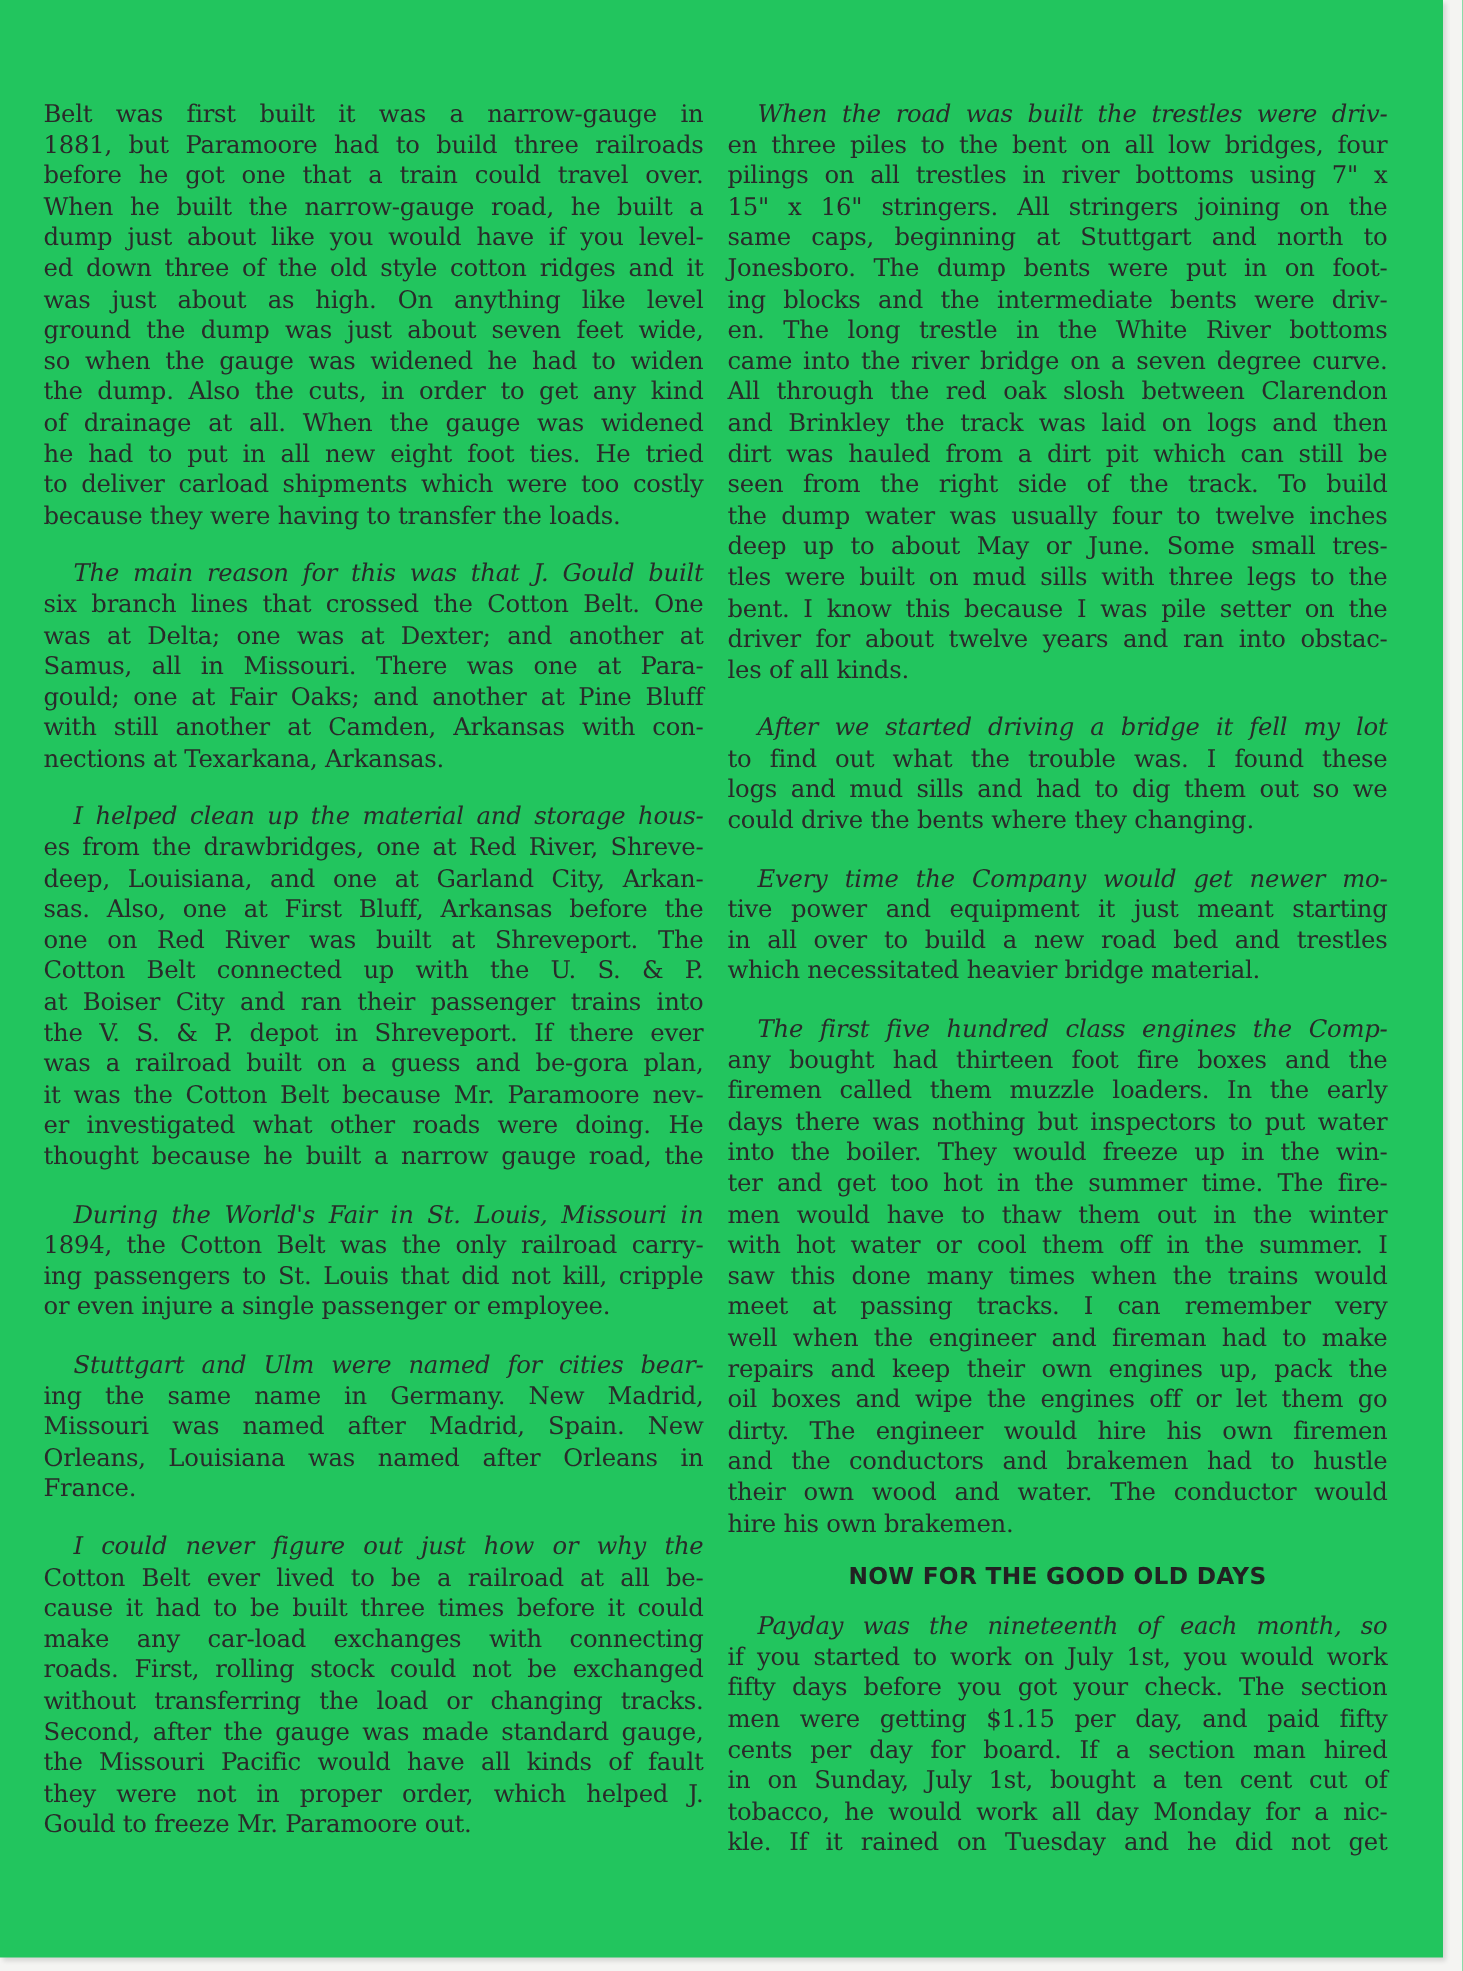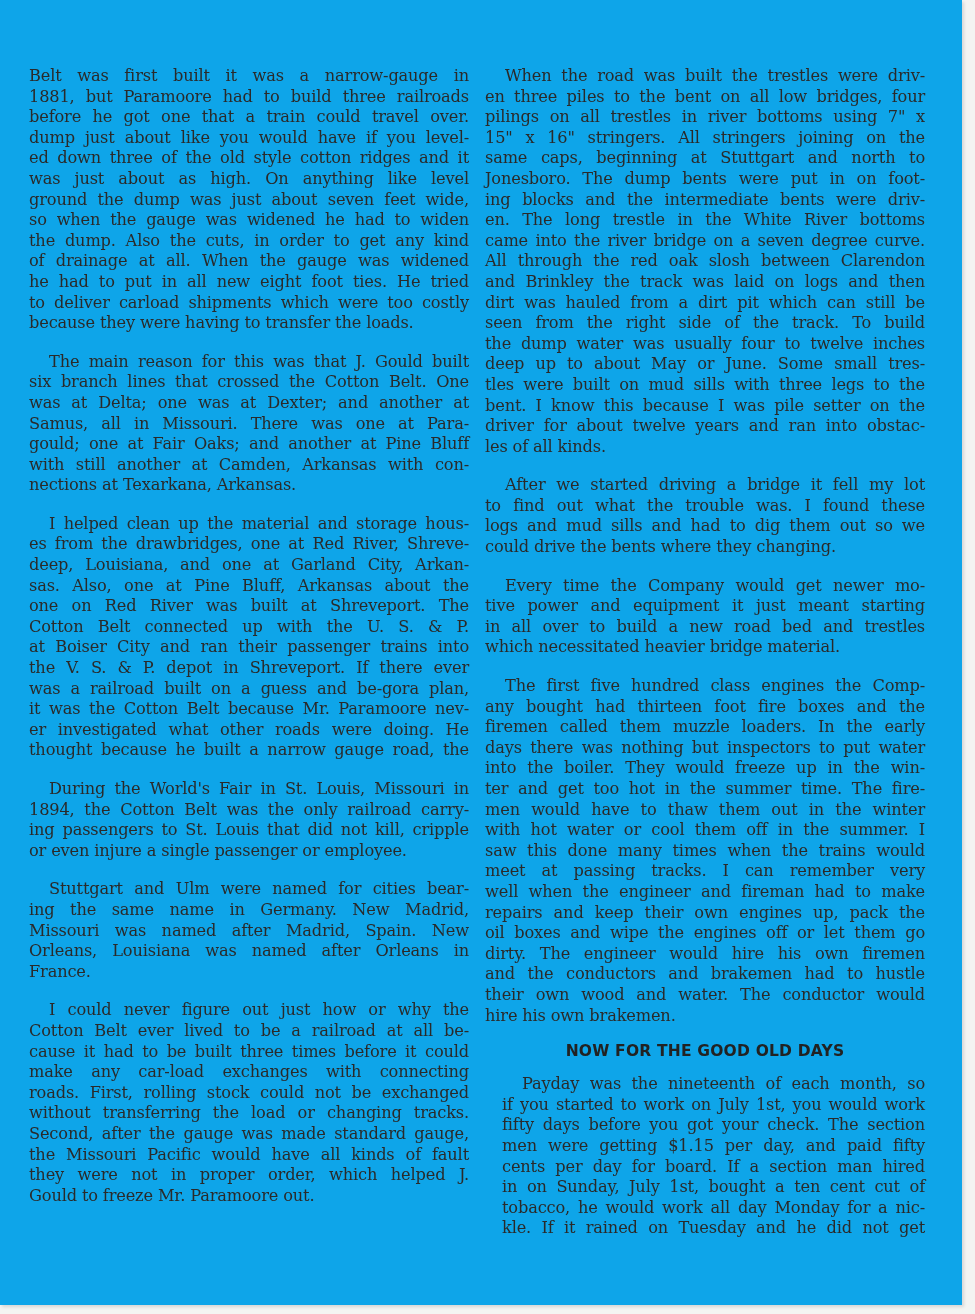--- a/index.html
+++ b/index.html
@@ -7,21 +7,21 @@
     width: 975px; height: 1314px;
     background: #f4f4f2;
     overflow: hidden;
     position: relative;
     font-family: "DejaVu Serif", "Liberation Serif", serif;
     color: #2a2a2a;
   }
   .page {
     position: absolute; left: 0; top: 0;
     width: 962px; height: 1305px;
-    background: #0ea5e9;
+    background: #22c55e;
     box-shadow: 2px 2px 3px rgba(0,0,0,0.12);
   }
   .col {
     position: absolute;
     top: 66px;
     width: 440px;
   }
   #col-left { left: 29px; }
   #col-right { left: 485px; }
   .para { margin: 0; }
@@ -30,21 +30,21 @@
     height: 20.6px;
     line-height: 20.6px;
     font-size: 16.2px;
     text-align: justify;
     text-align-last: justify;
     white-space: nowrap;
     overflow: visible;
     letter-spacing: -0.15px;
   }
   .line.last { text-align-last: left; }
-  .line.indent { padding-left: 20px; }
+  .line.indent { padding-left: 20px; font-style: italic; }
   .para + .para { margin-top: 18px; }
   .heading {
     font-family: "DejaVu Sans", "Liberation Sans", sans-serif;
     font-weight: bold;
     font-size: 15.5px;
     letter-spacing: 0.2px;
     text-align: center;
     height: 22px;
     line-height: 22px;
     margin: 14px 0 12px 0;
@@ -53,20 +53,21 @@
 </style>
 </head>
 <body>
 
 <div class="page">
   <div class="col" id="col-left">
       <div class="para">
         <span class="line">Belt was first built it was a narrow-gauge in</span>
         <span class="line">1881, but Paramoore had to build three railroads</span>
         <span class="line">before he got one that a train could travel over.</span>
+        <span class="line">When he built the narrow-gauge road, he built a</span>
         <span class="line">dump just about like you would have if you level-</span>
         <span class="line">ed down three of the old style cotton ridges and it</span>
         <span class="line">was just about as high. On anything like level</span>
         <span class="line">ground the dump was just about seven feet wide,</span>
         <span class="line">so when the gauge was widened he had to widen</span>
         <span class="line">the dump. Also the cuts, in order to get any kind</span>
         <span class="line">of drainage at all. When the gauge was widened</span>
         <span class="line">he had to put in all new eight foot ties. He tried</span>
         <span class="line">to deliver carload shipments which were too costly</span>
         <span class="line last">because they were having to transfer the loads.</span>
@@ -77,21 +78,21 @@
         <span class="line">was at Delta; one was at Dexter; and another at</span>
         <span class="line">Samus, all in Missouri. There was one at Para-</span>
         <span class="line">gould; one at Fair Oaks; and another at Pine Bluff</span>
         <span class="line">with still another at Camden, Arkansas with con-</span>
         <span class="line last">nections at Texarkana, Arkansas.</span>
       </div>
       <div class="para">
         <span class="line indent">I helped clean up the material and storage hous-</span>
         <span class="line">es from the drawbridges, one at Red River, Shreve-</span>
         <span class="line">deep, Louisiana, and one at Garland City, Arkan-</span>
-        <span class="line">sas. Also, one at Pine Bluff, Arkansas about the</span>
+        <span class="line">sas. Also, one at First Bluff, Arkansas before the</span>
         <span class="line">one on Red River was built at Shreveport. The</span>
         <span class="line">Cotton Belt connected up with the U. S. &amp; P.</span>
         <span class="line">at Boiser City and ran their passenger trains into</span>
         <span class="line">the V. S. &amp; P. depot in Shreveport. If there ever</span>
         <span class="line">was a railroad built on a guess and be-gora plan,</span>
         <span class="line">it was the Cotton Belt because Mr. Paramoore nev-</span>
         <span class="line">er investigated what other roads were doing. He</span>
         <span class="line">thought because he built a narrow gauge road, the</span>
       </div>
       <div class="para">
@@ -167,21 +168,21 @@
         <span class="line">meet at passing tracks. I can remember very</span>
         <span class="line">well when the engineer and fireman had to make</span>
         <span class="line">repairs and keep their own engines up, pack the</span>
         <span class="line">oil boxes and wipe the engines off or let them go</span>
         <span class="line">dirty. The engineer would hire his own firemen</span>
         <span class="line">and the conductors and brakemen had to hustle</span>
         <span class="line">their own wood and water. The conductor would</span>
         <span class="line last">hire his own brakemen.</span>
       </div>
       <div class="heading">NOW FOR THE GOOD OLD DAYS</div>
-      <div class="para" style="margin-top: 0px; margin-left: 17px;">
+      <div class="para" style="margin-top: 0px;">
         <span class="line indent">Payday was the nineteenth of each month, so</span>
         <span class="line">if you started to work on July 1st, you would work</span>
         <span class="line">fifty days before you got your check. The section</span>
         <span class="line">men were getting $1.15 per day, and paid fifty</span>
         <span class="line">cents per day for board. If a section man hired</span>
         <span class="line">in on Sunday, July 1st, bought a ten cent cut of</span>
         <span class="line">tobacco, he would work all day Monday for a nic-</span>
         <span class="line">kle. If it rained on Tuesday and he did not get</span>
       </div>
     </div>

